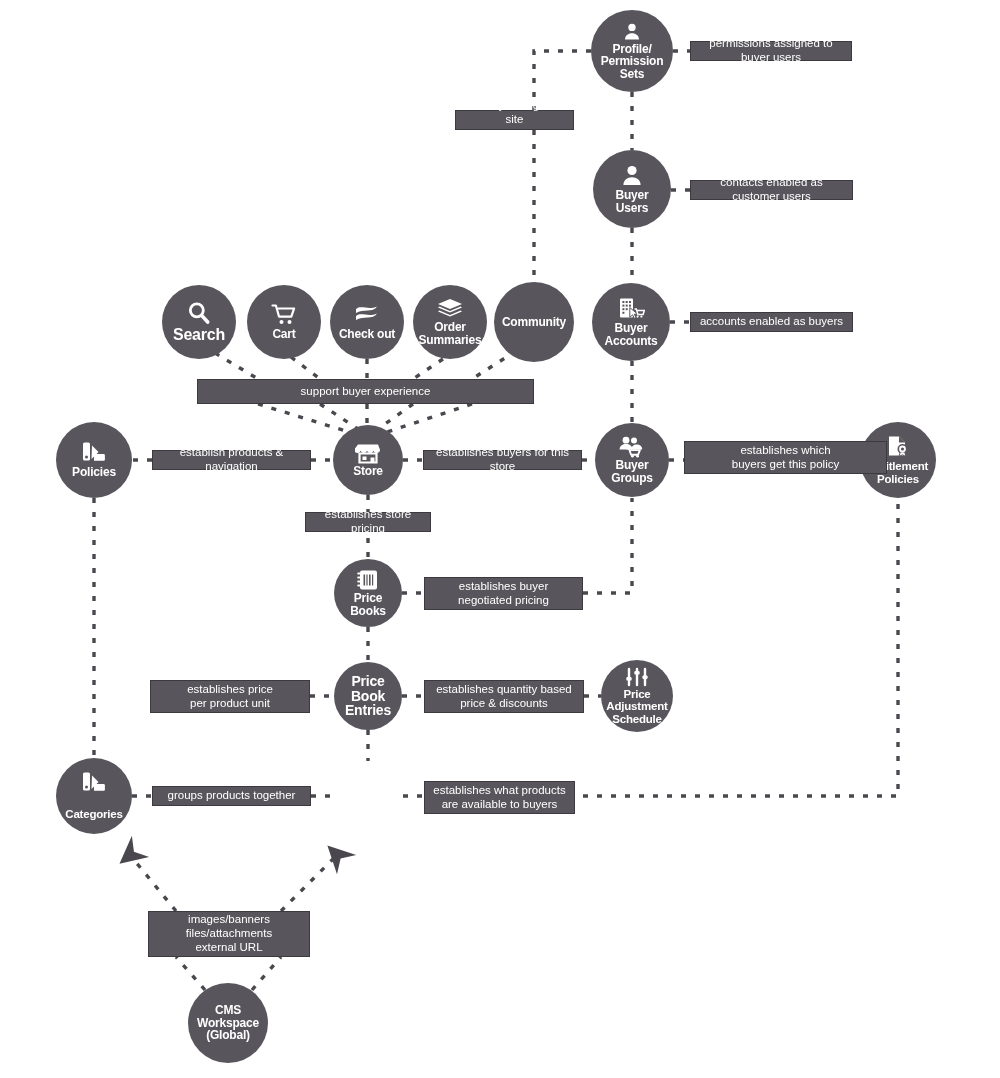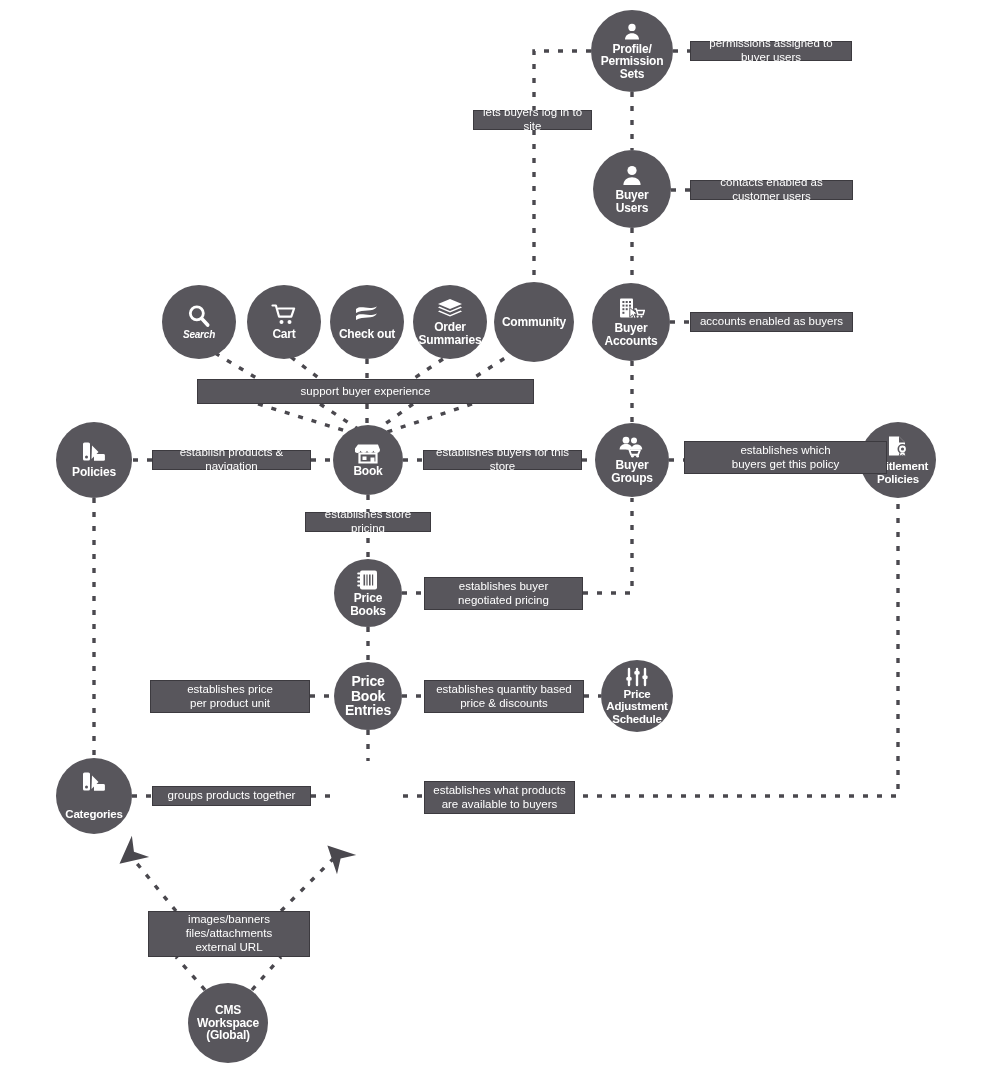--- a/index.html
+++ b/index.html
@@ -165,21 +165,21 @@
     <span class="nicon">
       <svg width="24" height="24" viewBox="0 0 24 24">
           <circle cx="12" cy="6.5" r="4.6" fill="#fff"></circle>
           <path d="M3.4 21c0-4.8 3.9-7.8 8.6-7.8s8.6 3 8.6 7.8z" fill="#fff"></path>
         </svg>
     </span>
     <span class="nlabel">Buyer
 Users</span>
   </div>
 
-  <div class="node" style="left:162px;top:285px;width:74px;height:74px;font-size:10px;font-style:italic;">
+  <div class="node" style="left:162px;top:285px;width:74px;height:74px;font-size:16px;">
     <span class="nicon">
       <svg width="26" height="26" viewBox="0 0 24 24">
           <circle cx="10" cy="9.5" r="6" fill="none" stroke="#fff" stroke-width="2.6"></circle>
           <path d="M14.4 14.2 L20 20.4" stroke="#fff" stroke-width="3.4" stroke-linecap="round"></path>
         </svg>
     </span>
     <span class="nlabel">Search</span>
   </div>
 
   <div class="node" style="left:247px;top:285px;width:74px;height:74px;font-size:12px;">
@@ -258,21 +258,21 @@
 
   <div class="node" style="left:333px;top:425px;width:70px;height:70px;font-size:12px;">
     <span class="nicon">
       <svg width="26" height="22" viewBox="0 0 26 22">
           <path d="M3 2.5 h20 l2 5.2 a3.4 3.4 0 0 1 -6.6 1 a3.4 3.4 0 0 1 -6.4 0 a3.4 3.4 0 0 1 -6.4 0 a3.4 3.4 0 0 1 -6.6 -1 Z" fill="#fff"></path>
           <path d="M4.5 11.5 h17 v9 h-17 Z" fill="none" stroke="#fff" stroke-width="2.2"></path>
           <rect x="7.5" y="14.5" width="4" height="3.5" fill="#fff"></rect>
           <path d="M15.5 20.5 v-5 h4 v5" fill="#fff"></path>
         </svg>
     </span>
-    <span class="nlabel">Book</span>
+    <span class="nlabel">Store</span>
   </div>
 
   <div class="node" style="left:595px;top:423px;width:74px;height:74px;font-size:12px;">
     <span class="nicon">
       <svg width="28" height="22" viewBox="0 0 28 22">
           <circle cx="8" cy="4.2" r="3.4" fill="#fff"></circle>
           <circle cx="16" cy="4.6" r="3" fill="#fff"></circle>
           <path d="M1.6 13.4 c0-3.4 2.8-5.4 6.4-5.4 s6.4 2 6.4 5.4 z" fill="#fff"></path>
           <path d="M13.4 13.4 c0-3.2 2.4-5 5.4-5 s5.4 1.8 5.4 5 z" fill="#fff"></path>
           <path d="M8.5 12.5 h2.4 l2.2 6.2 h7 l1.8 -4.6 h-9.4" fill="none" stroke="#fff" stroke-width="1.9" stroke-linejoin="round"></path>
@@ -356,21 +356,21 @@
   </div>
 
 
   <div class="node" style="left:188px;top:983px;width:80px;height:80px;font-size:12px;">
     <span class="nlabel">CMS
 Workspace
 (Global)</span>
   </div>
 
   <div class="label-box" style="left:690px;top:41px;width:162px;height:20px;"><span>permissions assigned to buyer users</span></div>
-  <div class="label-box" style="left:473px;top:110px;width:119px;height:20px;"><span>lets buyers log in to site</span></div>
+  <div class="label-box" style="left:455px;top:110px;width:119px;height:20px;align-items:flex-end;"><span>lets buyers log in to site</span></div>
   <div class="label-box" style="left:690px;top:180px;width:163px;height:20px;"><span>contacts enabled as customer users</span></div>
   <div class="label-box" style="left:690px;top:312px;width:163px;height:20px;"><span>accounts enabled as buyers</span></div>
   <div class="label-box" style="left:197px;top:379px;width:337px;height:25px;"><span>support buyer experience</span></div>
   <div class="label-box" style="left:152px;top:450px;width:159px;height:20px;"><span>establish products &amp; navigation</span></div>
   <div class="label-box" style="left:423px;top:450px;width:159px;height:20px;"><span>establishes buyers for this store</span></div>
   <div class="label-box" style="left:684px;top:441px;width:203px;height:33px;"><span>establishes which
 buyers get this policy</span></div>
   <div class="label-box" style="left:305px;top:512px;width:126px;height:20px;"><span>establishes store pricing</span></div>
   <div class="label-box" style="left:424px;top:577px;width:159px;height:33px;"><span>establishes buyer
 negotiated pricing</span></div>

